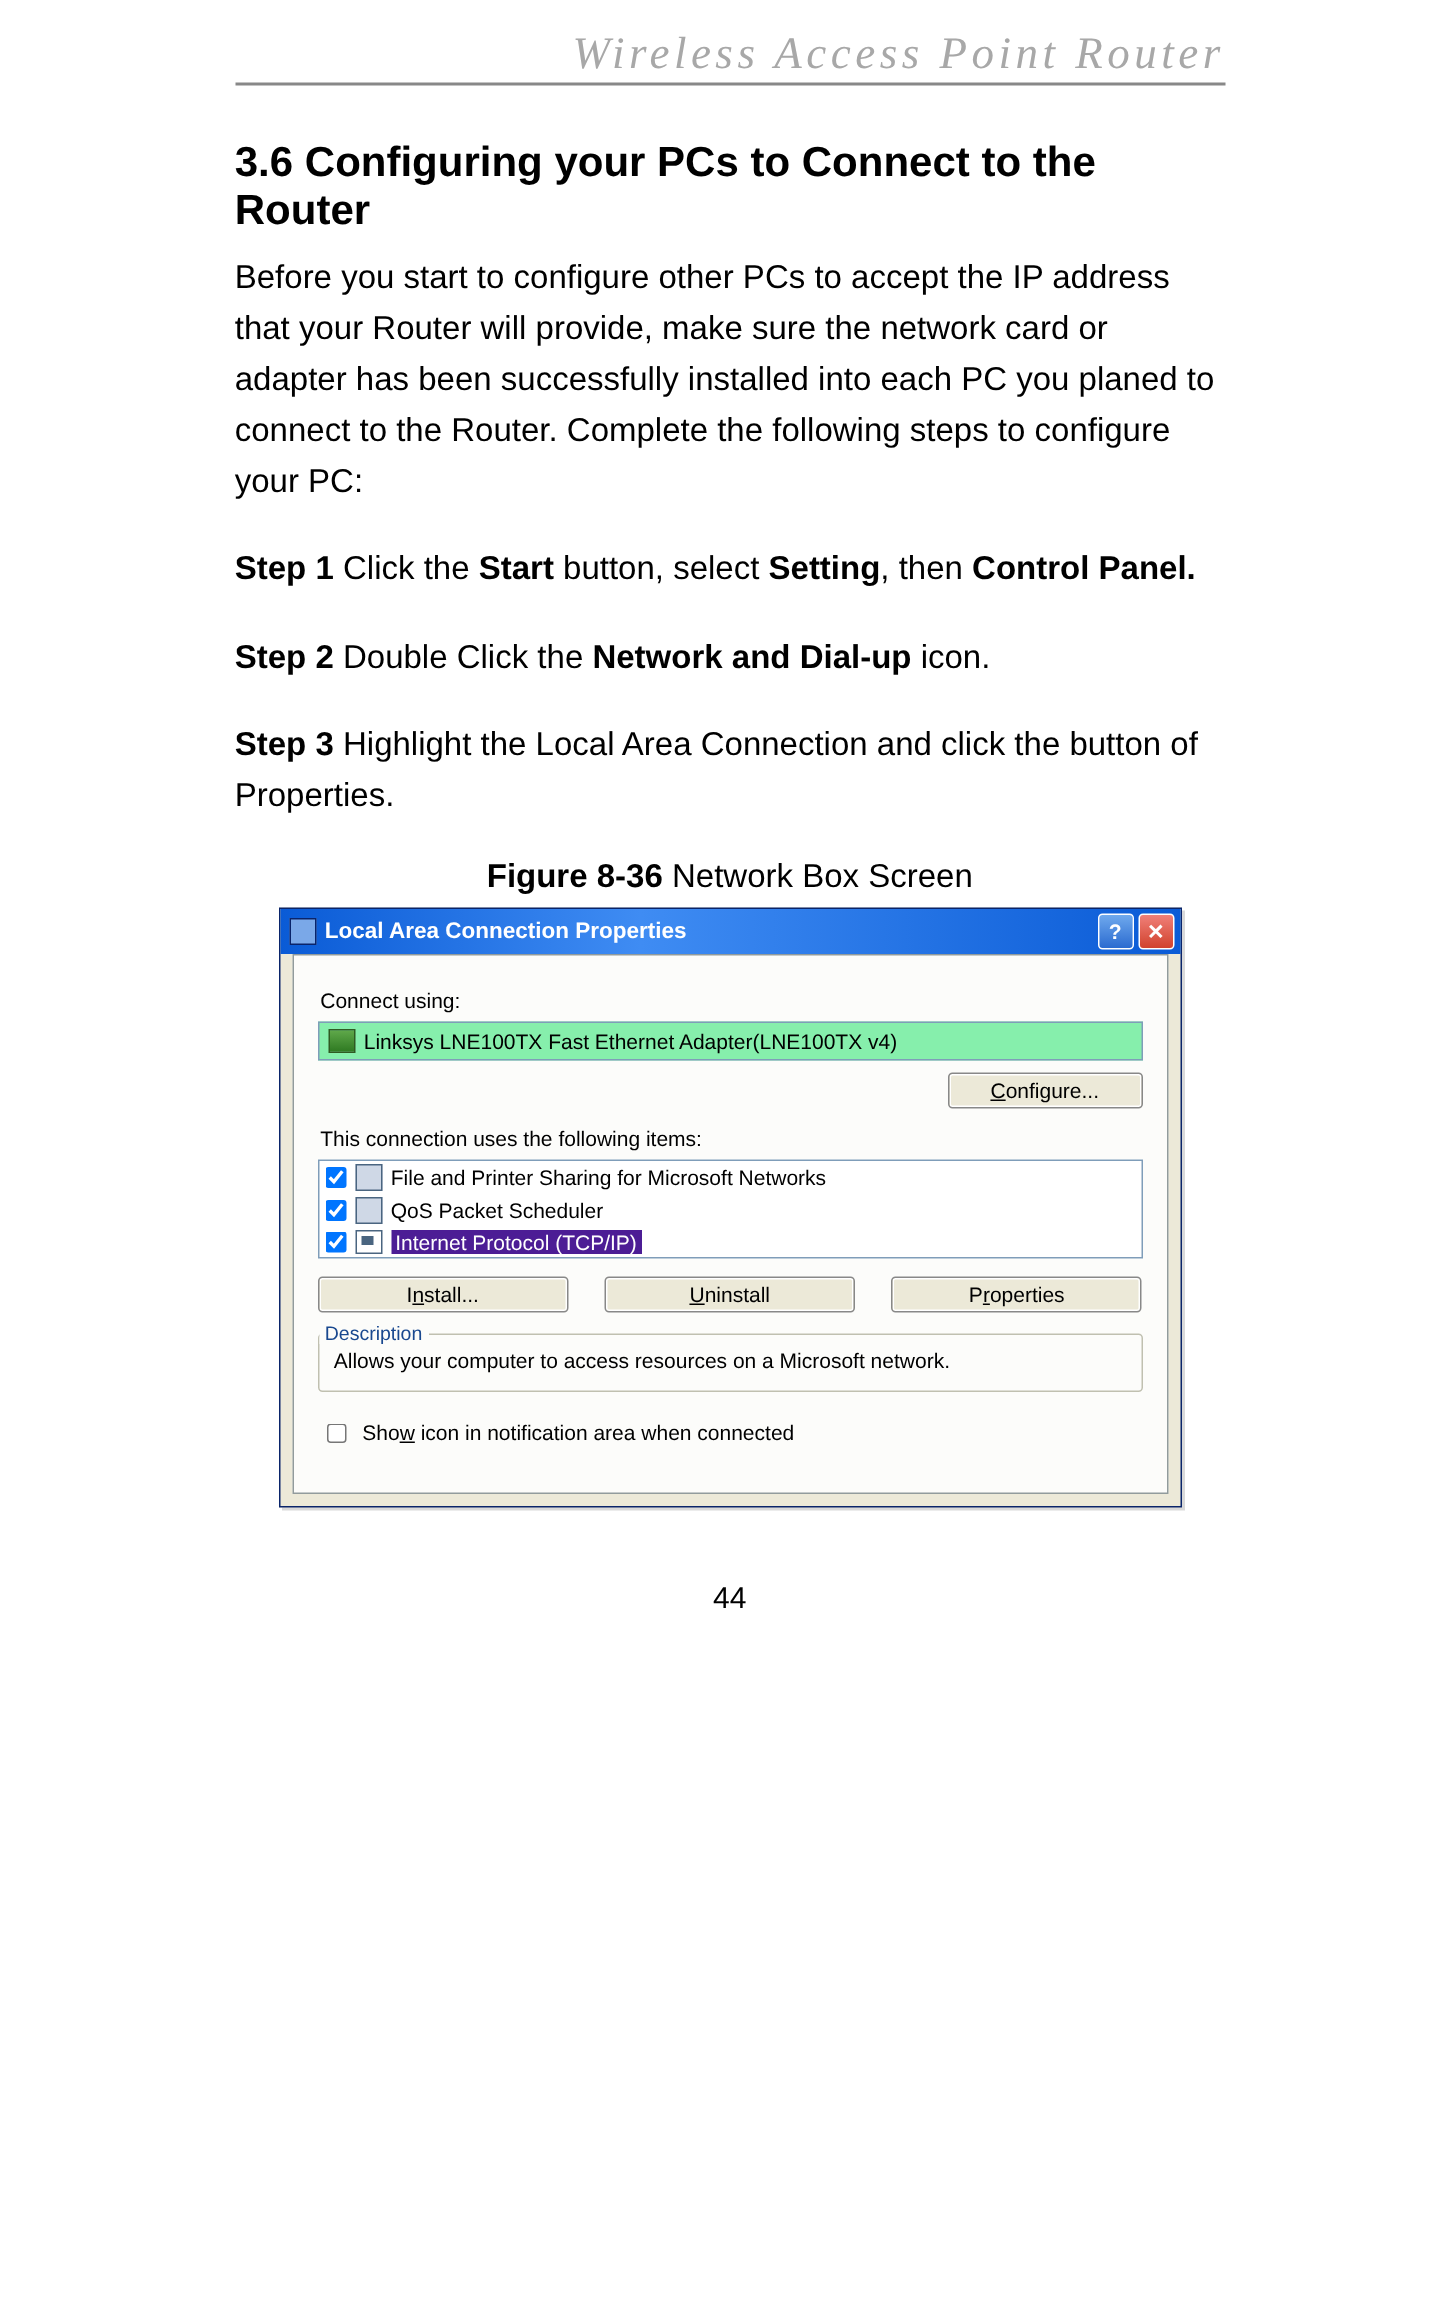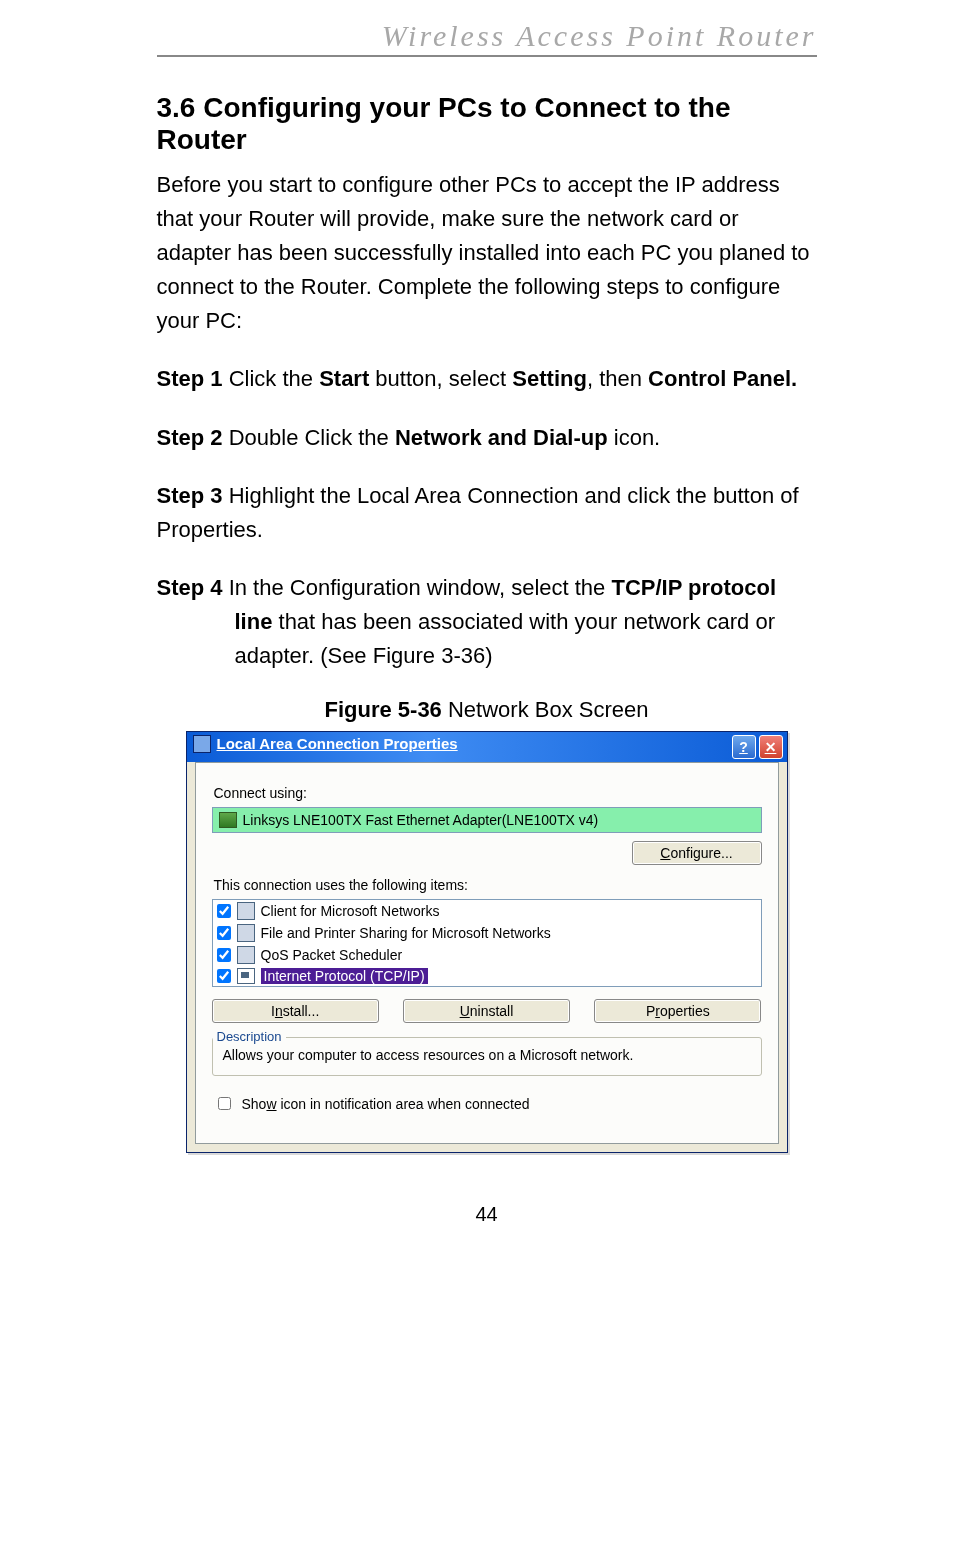--- a/index.html
+++ b/index.html
@@ -63,24 +63,24 @@
     background: #ece9d8;
     font-family: Tahoma, Arial, sans-serif;
     font-size: 14px;
     color: #000;
     box-shadow: 2px 2px 0 rgba(0,0,0,0.15);
   }
   .titlebar {
     background: linear-gradient(to right, #0a5bd6, #3f8cf3 40%, #0a5bd6);
     color: #fff;
     display: flex;
+    align-items: center;
     padding: 3px 4px 3px 6px;
     font-weight: bold;
     font-size: 15px;
-    text-decoration: underline;
   }
   .titlebar .tb-icon {
     width: 16px; height: 16px;
     background: #7aa8e8;
     border: 1px solid #0a246a;
     margin-right: 6px;
     flex: none;
   }
   .titlebar .tb-title { flex: 1; }
   .titlebar .tb-btn {
@@ -256,26 +256,23 @@
   </p>
 
   <p class="step">
     <b>Step 2</b><span> Double Click the </span><b>Network and Dial-up</b><span> icon.</span>
   </p>
 
   <p class="step">
     <b>Step 3</b><span> Highlight the Local Area Connection and click the button of Properties.</span>
   </p>
 
-  <p class="step step-multi">
-    <b>Step 4</b><span> In the Configuration window, select the </span><b>TCP/IP protocol line</b><span> that has been associated with your network card or adapter. (See Figure 3-36)</span>
-  </p>
 
   <p class="figure-caption">
-    <b>Figure 5-36</b><span> Network Box Screen</span>
+    <b>Figure 8-36</b><span> Network Box Screen</span>
   </p>
 
   <div class="dialog-wrap">
     <div class="dialog">
       <div class="titlebar">
         <span class="tb-icon"></span>
         <span class="tb-title">Local Area Connection Properties</span>
         <span class="tb-btn tb-help">?</span>
         <span class="tb-btn tb-close">✕</span>
       </div>
@@ -286,25 +283,20 @@
         <div class="adapter-box">
           <span class="nic-icon"></span>
           <span>Linksys LNE100TX Fast Ethernet Adapter(LNE100TX v4)</span>
         </div>
         <div class="right-align">
           <span class="btn"><span class="u">C</span>onfigure...</span>
         </div>
 
         <div class="lbl" style="margin-top:12px">This connection uses the following items:</div>
         <div class="list-box">
-          <div class="list-row">
-            <input type="checkbox" checked="" style="">
-            <span class="proto-icon"></span>
-            <span>Client for Microsoft Networks</span>
-          </div>
           <div class="list-row">
             <input type="checkbox" checked="" style="">
             <span class="proto-icon"></span>
             <span>File and Printer Sharing for Microsoft Networks</span>
           </div>
           <div class="list-row">
             <input type="checkbox" checked="" style="">
             <span class="proto-icon"></span>
             <span>QoS Packet Scheduler</span>
           </div>

